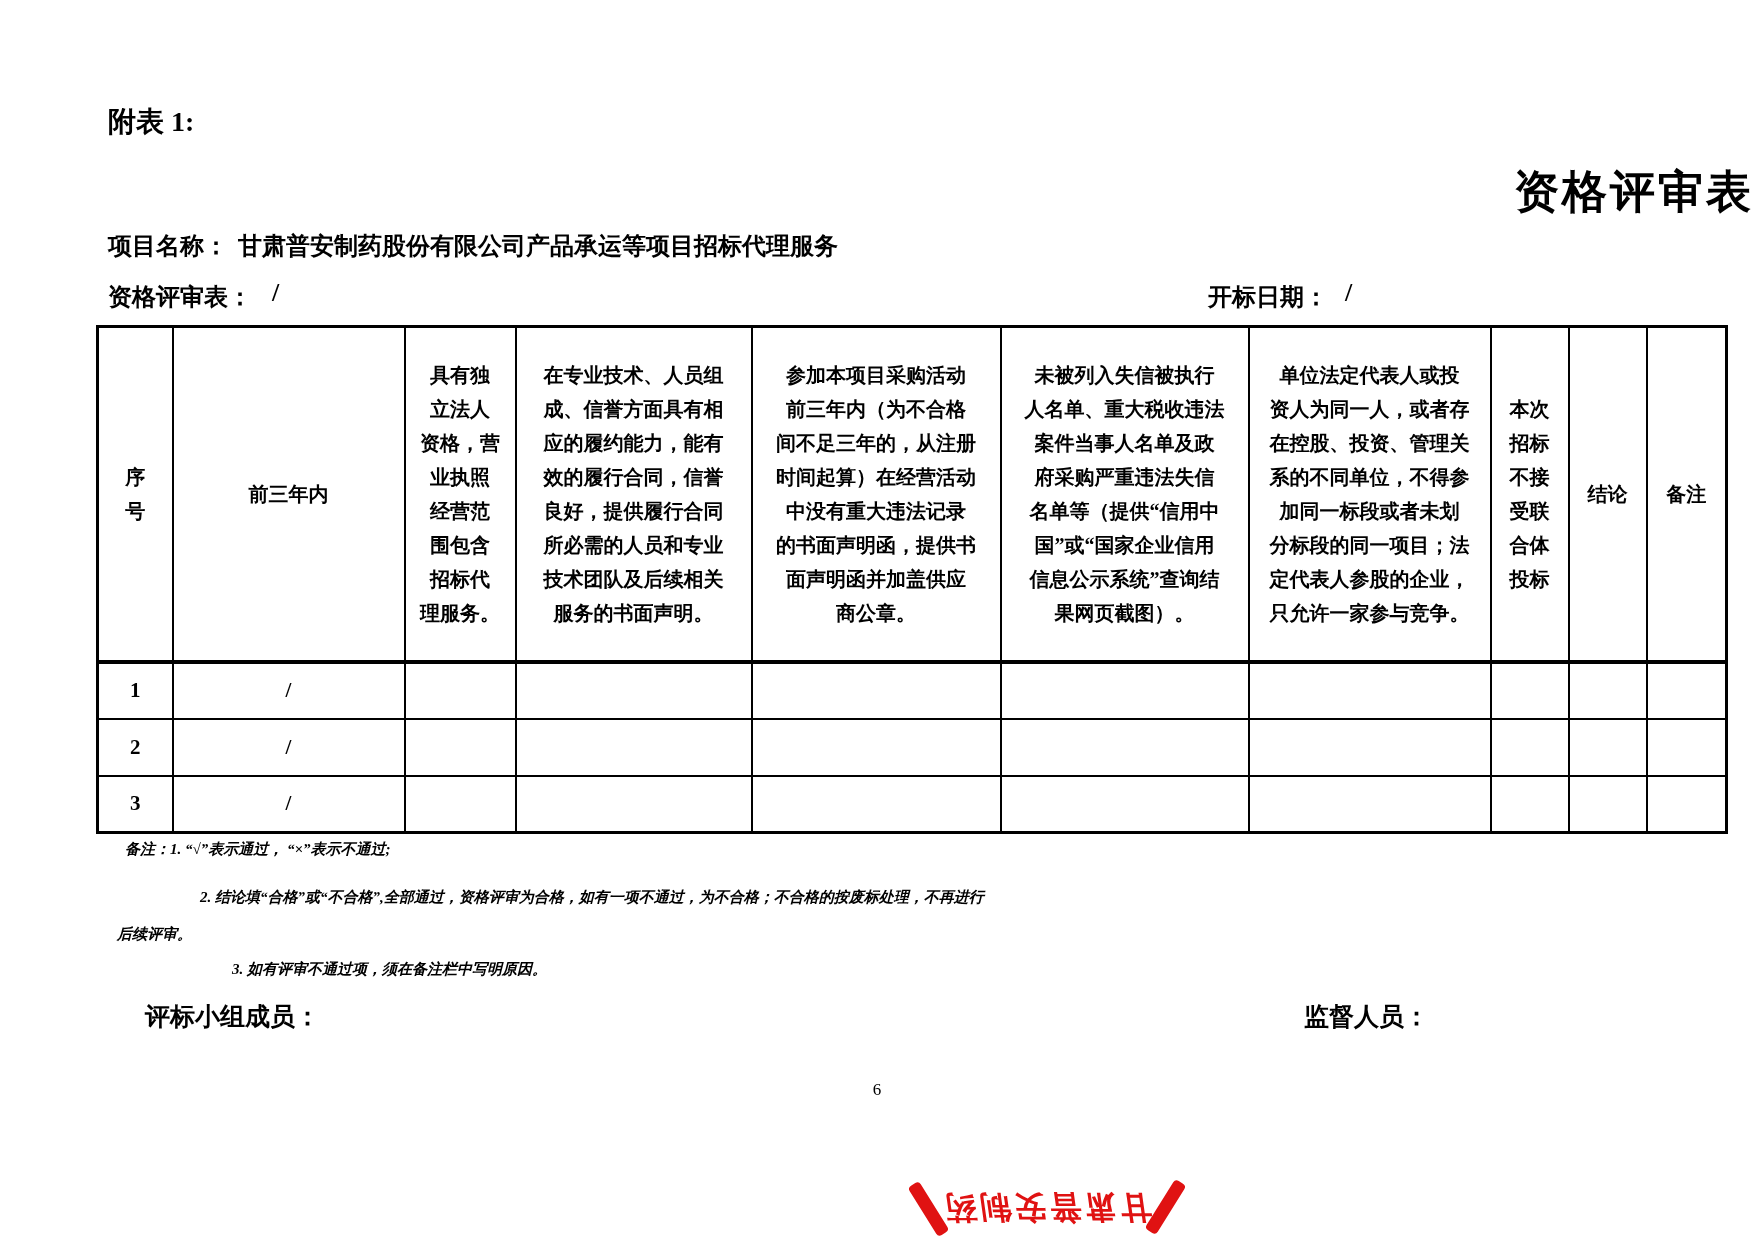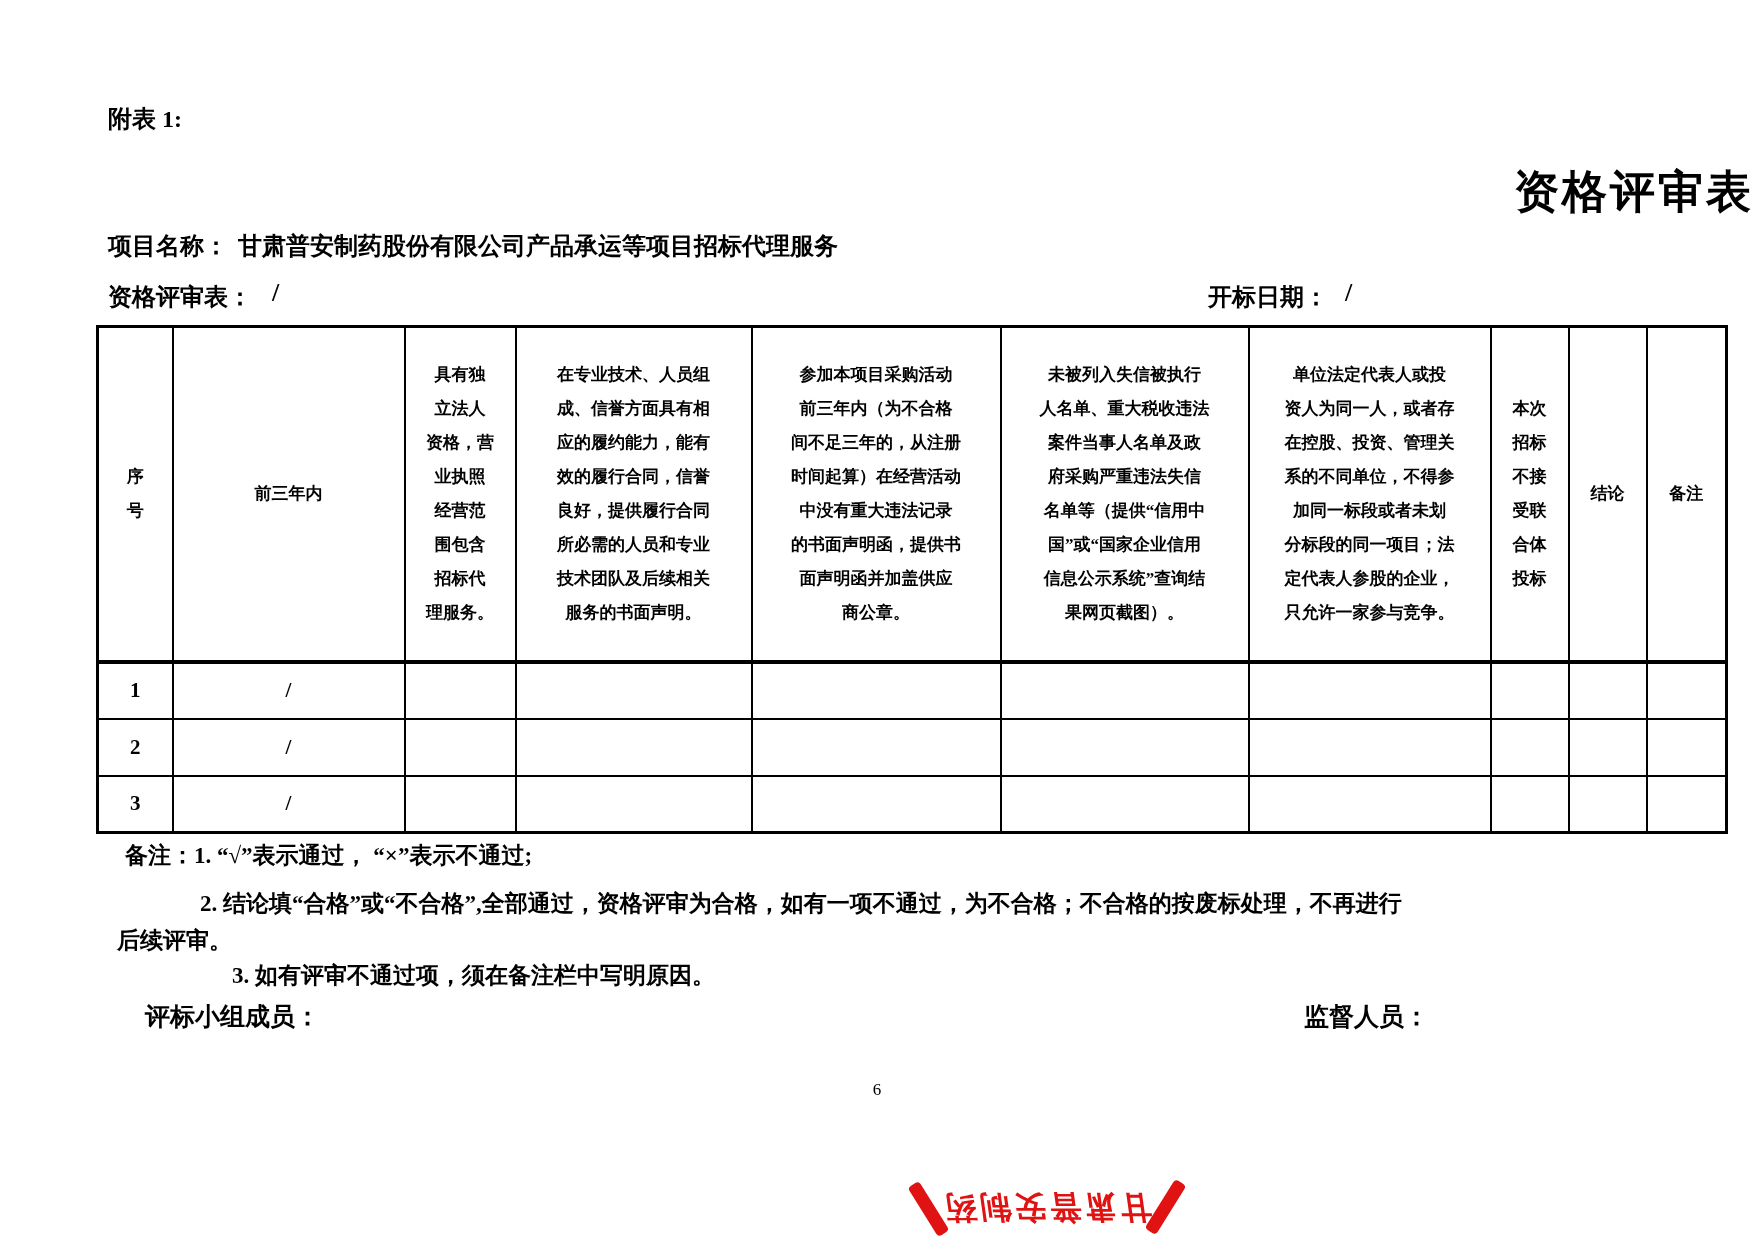--- a/index.html
+++ b/index.html
@@ -8,21 +8,21 @@
     width: 1754px;
     height: 1239px;
     position: relative;
     overflow: hidden;
     font-family: "Liberation Serif", "DejaVu Serif", serif;
     color: #000;
   }
   .attachment-label {
     position: absolute;
     left: 108px; top: 103px;
-    font-size: 24px; font-weight: bold;
+    font-size: 28px; font-weight: bold;
   }
   .doc-title {
     position: absolute;
     left: 0; top: 162px; width: 100%;
     text-align: right;
     font-family: "Liberation Sans", "DejaVu Sans", sans-serif;
     font-size: 45px; font-weight: bold; letter-spacing: 3px;
   }
   .project-line {
     position: absolute;
@@ -45,31 +45,31 @@
   }
   .review-table th, .review-table td {
     border: 2px solid #000;
     text-align: center;
     vertical-align: middle;
     font-weight: bold;
     overflow: hidden;
   }
   .review-table thead th {
     height: 335px;
-    font-size: 17px;
+    font-size: 20px;
     line-height: 34px;
     white-space: pre-line;
     border-bottom: 4px solid #000;
     padding: 2px 3px;
   }
   .review-table tbody td {
     height: 57px;
     font-size: 21px;
   }
-  .notes { position: absolute; font-size: 23px; font-weight: bold; }
+  .notes { position: absolute; font-size: 15px; font-weight: bold; font-style: italic; }
   .note-1 { left: 125px; top: 840px; }
   .note-2 { left: 200px; top: 888px; }
   .note-2-cont { left: 117px; top: 925px; }
   .note-3 { left: 200px; top: 960px; margin-left: 32px; }
   .team-label { position: absolute; left: 145px; top: 1000px; font-size: 25px; font-weight: bold; }
   .supervisor-label { position: absolute; left: 1280px; top: 1000px; font-size: 25px; font-weight: bold; margin-left: 24px; }
   .page-number { position: absolute; left: 0; top: 1080px; width: 100%; text-align: center; font-size: 17px; }
 
   .stamp {
     position: absolute;

